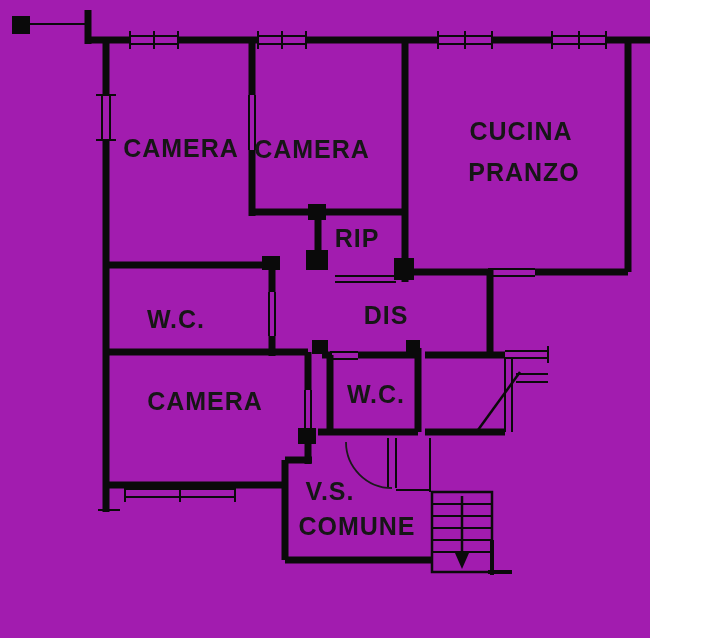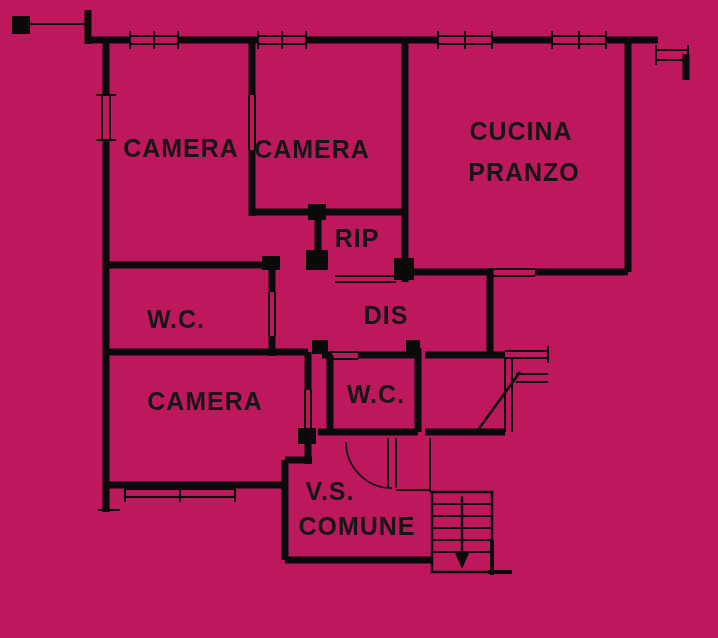--- a/index.html
+++ b/index.html
@@ -2,23 +2,23 @@
 <html><head>
 <meta charset="utf-8">
 <style>
   html, body {
     margin: 0;
     padding: 0;
     background: #ffffff;
   }
   .plan-wrap {
     position: relative;
-    width: 718px;
+    width: 650px;
     height: 638px;
-    background: #be185d;
+    background: #a21caf;
     font-family: "Liberation Sans", sans-serif;
     overflow: hidden;
   }
   svg { display: block; }
   .wall   { stroke: #0a0a0a; stroke-width: 7; fill: none; stroke-linecap: butt; }
   .thin   { stroke: #0a0a0a; stroke-width: 2; fill: none; }
   .win    { stroke: #0a0a0a; stroke-width: 2; fill: none; }
   .tread  { stroke: #0a0a0a; stroke-width: 2; fill: none; }
   .midln  { stroke: #0a0a0a; stroke-width: 2.5; fill: none; }
   .thick4 { stroke: #0a0a0a; stroke-width: 4; fill: none; }

